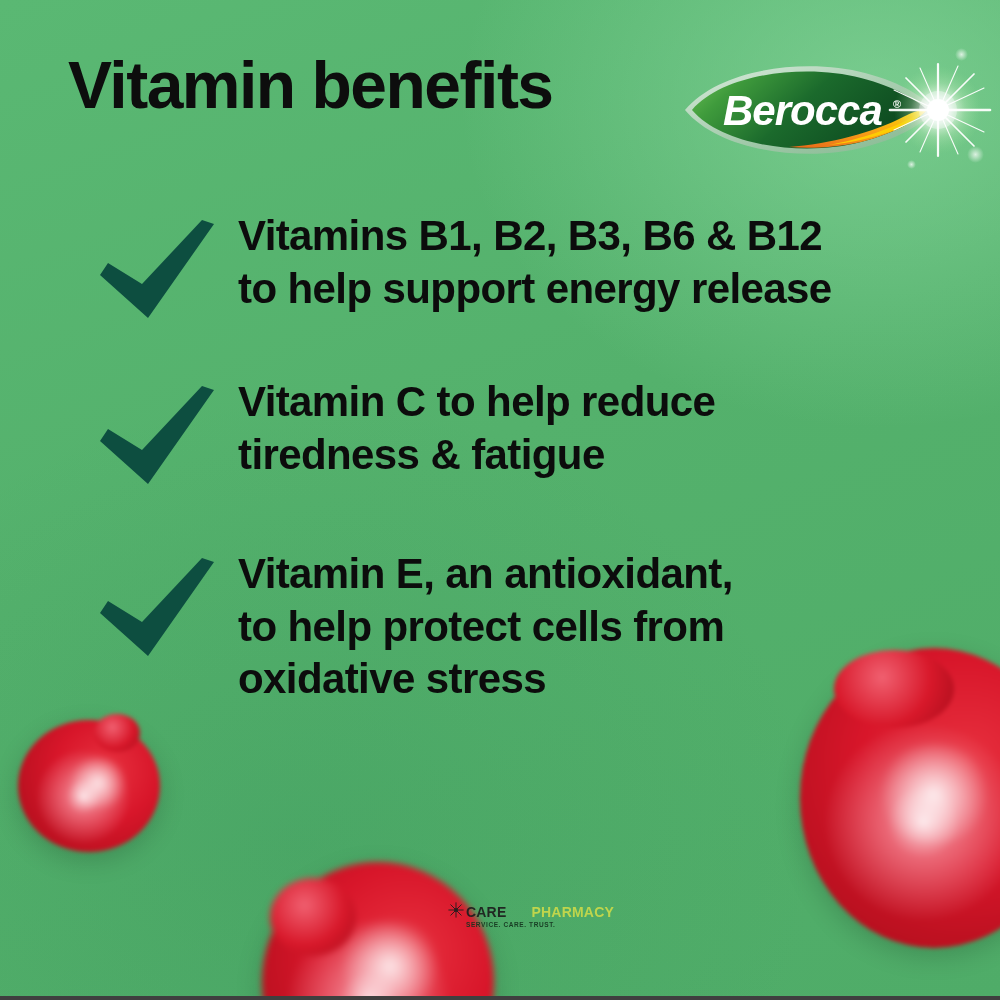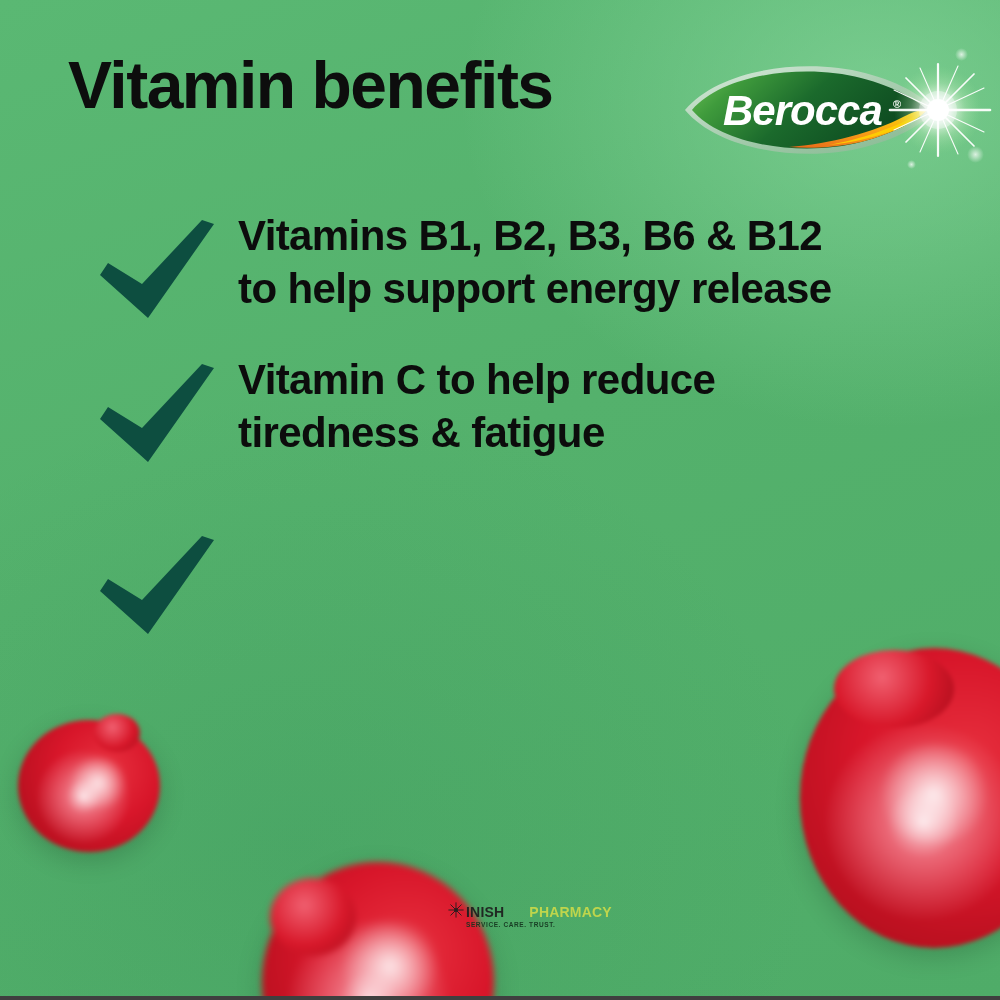--- a/index.html
+++ b/index.html
@@ -74,21 +74,21 @@
   .bullet-text {
     font-size: 42px;
     font-weight: 700;
     line-height: 1.26;
     color: #0c0c0c;
     letter-spacing: -0.6px;
     white-space: pre-line;
   }
 
   
-  .bullet-1 { margin-bottom: 38px; }
+  .bullet-1 { margin-bottom: 60px; }
   .bullet-2 { margin-bottom: 66px; }
 
   
   .berry {
     position: absolute;
     border-radius: 50%;
   }
   .berry-body {
     position: absolute;
     inset: 0;
@@ -257,20 +257,23 @@
         <path d="M4,57 L12,45 L46,66 L106,2 L118,6 L52,100 Z" fill="#0d4e40"></path>
       </svg>
       <div class="bullet-text">Vitamin C to help reduce
 tiredness &amp; fatigue</div>
     </div>
 
     <div class="bullet bullet-3">
       <svg class="check-svg" viewBox="0 0 126 108">
         <path d="M4,57 L12,45 L46,66 L106,2 L118,6 L52,100 Z" fill="#0d4e40"></path>
       </svg>
+      <div class="bullet-text">Vitamin E, an antioxidant,
+to help protect cells from
+oxidative stress</div>
     </div>
 
   </div>
 
   <div class="berry berry-1 blurred">
     <div class="berry-body"></div>
     <div class="berry-nub"></div>
     <div class="berry-gloss"></div>
   </div>
 
@@ -290,19 +293,19 @@
     <div class="wm-row">
       <svg class="wm-star" viewBox="0 0 20 20">
         <g stroke="#1d1d1d" stroke-width="1.2" stroke-linecap="round">
           <line x1="10" y1="1" x2="10" y2="19"></line>
           <line x1="1" y1="10" x2="19" y2="10"></line>
           <line x1="3.5" y1="3.5" x2="16.5" y2="16.5"></line>
           <line x1="3.5" y1="16.5" x2="16.5" y2="3.5"></line>
         </g>
         <circle cx="10" cy="10" r="2.4" fill="#1d1d1d"></circle>
       </svg>
-      <span class="wm-name wm-inish">INISH</span>
+      <span class="wm-name wm-inish">CARE</span>
       <span class="wm-name wm-pharmacy">PHARMACY</span>
     </div>
     <div class="wm-tag">SERVICE. CARE. TRUST.</div>
   </div>
 
 </div>
 
 </body></html>

